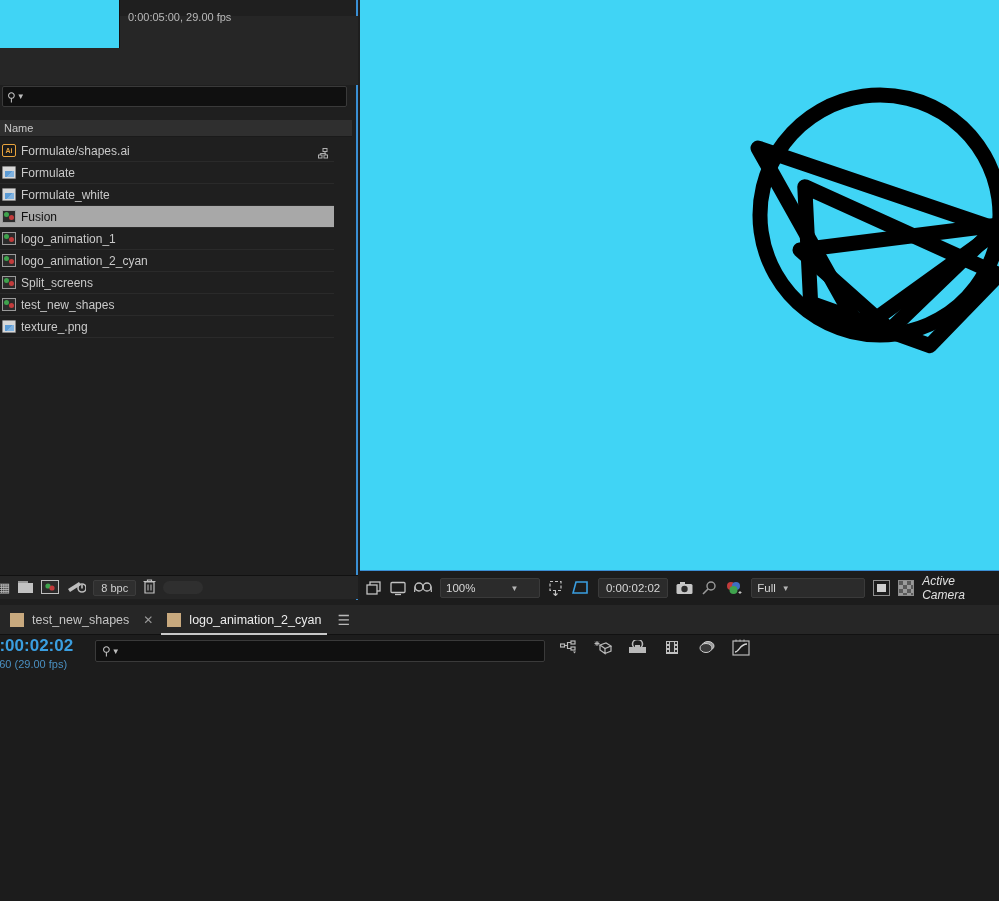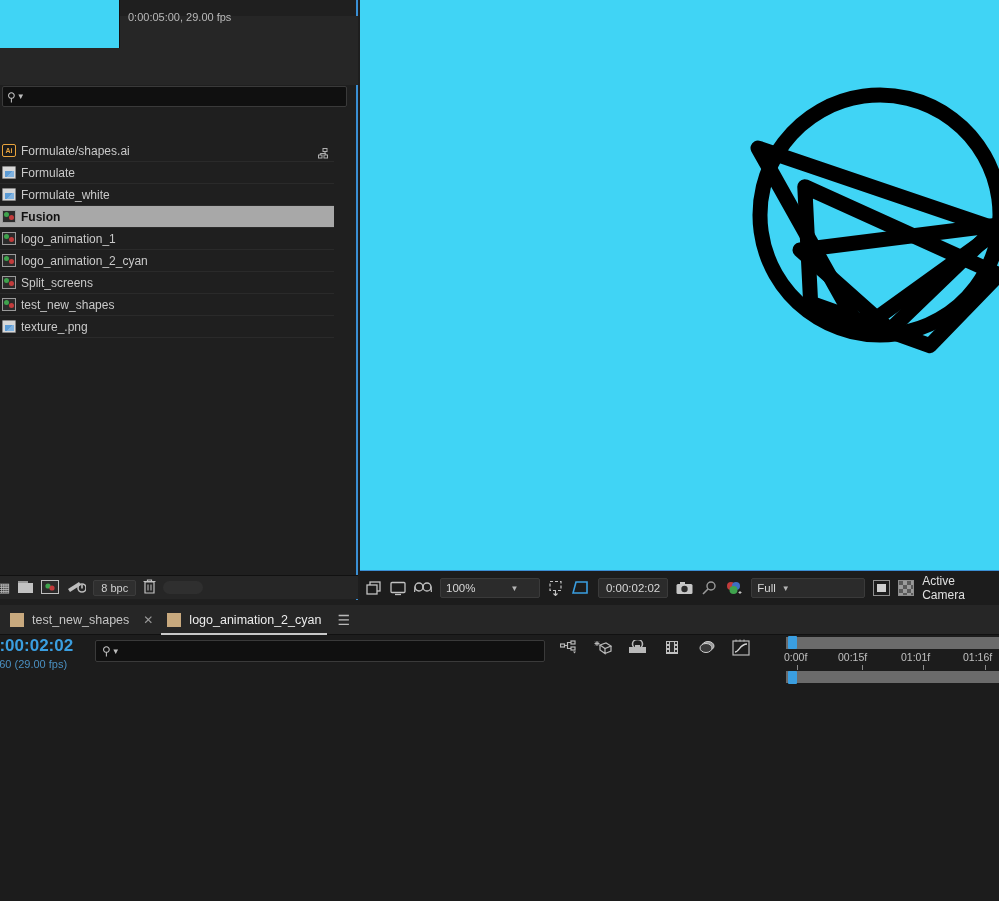--- a/index.html
+++ b/index.html
@@ -50,21 +50,21 @@
   }
   .proj-colhdr .lbl { font-size: 11px; color: #c8c8c8; padding-left: 4px; }
 
   .proj-list { position: absolute; left: 0; top: 140px; width: 334px; height: 227px; }
   .proj-row {
     height: 22px; display: flex; align-items: center;
     border-bottom: 1px solid #2a2a2a; padding-left: 2px; position: relative;
   }
   .proj-row.sel { background: #a8a8a8; }
   .proj-row .rname { font-size: 12px; color: #c9c9c9; margin-left: 5px; white-space: nowrap; }
-  .proj-row.sel .rname { color: #111; font-weight: bold; }
+  .proj-row.sel .rname { color: #111; font-weight: normal; }
   .proj-row .linkicon { position: absolute; right: 5px; top: 5px; }
 
   
   .ic { width: 14px; height: 13px; flex: 0 0 14px; position: relative; }
   .ic-ai { background: #1a1a1a; border: 1px solid #e8a33d; border-radius: 2px;
            font-size: 7px; color: #e8a33d; text-align: center; line-height: 11px; font-weight: bold; }
   .ic-file { background: #d8d8d8; border: 1px solid #888; border-radius: 1px; }
   .ic-file::after { content:''; position:absolute; left:2px; top:4px; width:9px; height:6px;
                     background: linear-gradient(135deg,#5b9bd5 50%, #7fb2e0 50%); }
   .ic-comp { background: #2b2b2b; border: 1px solid #9a9a9a; }
@@ -102,21 +102,21 @@
     background: #2b2b2b; border: 1px solid #3a3a3a; border-radius: 2px;
     height: 20px; display: flex; align-items: center; gap: 6px;
     padding: 0 5px; font-size: 11.5px; color: #d6d6d6;
   }
   .cb-sel .cv { font-size: 8px; color: #b5b5b5; }
   .cb-tc {
     background: #2b2b2b; border: 1px solid #3a3a3a; border-radius: 2px;
     height: 20px; display: flex; align-items: center; padding: 0 7px;
     font-size: 11.5px; color: #d6d6d6;
   }
-  .cb-txt { font-size: 12px; color: #e0e0e0; }
+  .cb-txt { font-size: 12px; color: #e0e0e0; font-style: italic; }
   .cb-box { width: 17px; height: 16px; border: 1px solid #8e8e8e; position: relative; }
   .cb-box.filled::after { content:''; position:absolute; left:3px; top:3px; right:3px; bottom:3px; background:#cfcfcf; }
   .cb-box.chk { background:
       repeating-conic-gradient(#9a9a9a 0 25%, #5a5a5a 0 50%) 0 0/8px 8px; }
 
   
   .tl-panel { position: absolute; left: 0; top: 605px; width: 999px; height: 296px; background:#1c1c1c; }
 
   .tl-tabs {
     position: absolute; left: 0; top: 0; width: 999px; height: 30px;
@@ -170,20 +170,23 @@
         <div class="proj-thumb"></div>
         <div class="proj-thumb-meta">0:00:05:00, 29.00 fps</div>
       </div>
       <div class="proj-blank"></div>
 
       <div class="proj-search">
         <span class="mag">⚲</span>
         <span class="caret">▼</span>
       </div>
 
+      <div class="proj-colhdr">
+        <span class="lbl">Name</span>
+      </div>
 
       <div class="proj-list">
         <div class="proj-row">
           <span class="ic ic-ai">Ai</span>
           <span class="rname">Formulate/shapes.ai</span>
           <span class="linkicon">
             <svg width="11" height="11" viewBox="0 0 11 11">
                 <g stroke="#b0b0b0" fill="none" stroke-width="1">
               <rect x="5" y="0.5" width="4" height="3"></rect>
                   <rect x="0.5" y="7" width="3.5" height="3"></rect>
@@ -416,33 +419,15 @@
         <span class="ti">
           <svg width="18" height="17" viewBox="0 0 18 17">
               <rect x="1" y="2" width="16" height="14" fill="none" stroke="#b9b9b9" stroke-width="1.2"></rect>
               <path d="M3 13 C7 13 8 5 15 5" fill="none" stroke="#d6d6d6" stroke-width="1.4"></path>
               <path d="M4 0.5v2M8 0.5v2M12 0.5v2" stroke="#b9b9b9" stroke-width="1"></path>
             </svg>
         </span>
       </div>
     </div>
 
-    <div class="tl-ruler">
-      <div class="ruler-top"></div>
-      <div class="cti-head"></div>
-      <div class="ruler-nums">
-        <span style="left:-2px">0:00f</span>
-        <span style="left:52px">00:15f</span>
-        <span style="left:115px">01:01f</span>
-        <span style="left:177px">01:16f</span>
-      </div>
-      <div class="ruler-ticks">
-        <i style="left:11px"></i>
-          <i style="left:76px"></i>
-          <i style="left:137px"></i>
-          <i style="left:199px"></i>
-      </div>
-      <div class="ruler-bar2"></div>
-      <div class="cti-head2"></div>
-    </div>
 
   </div>
 </div>
 
 </body></html>

